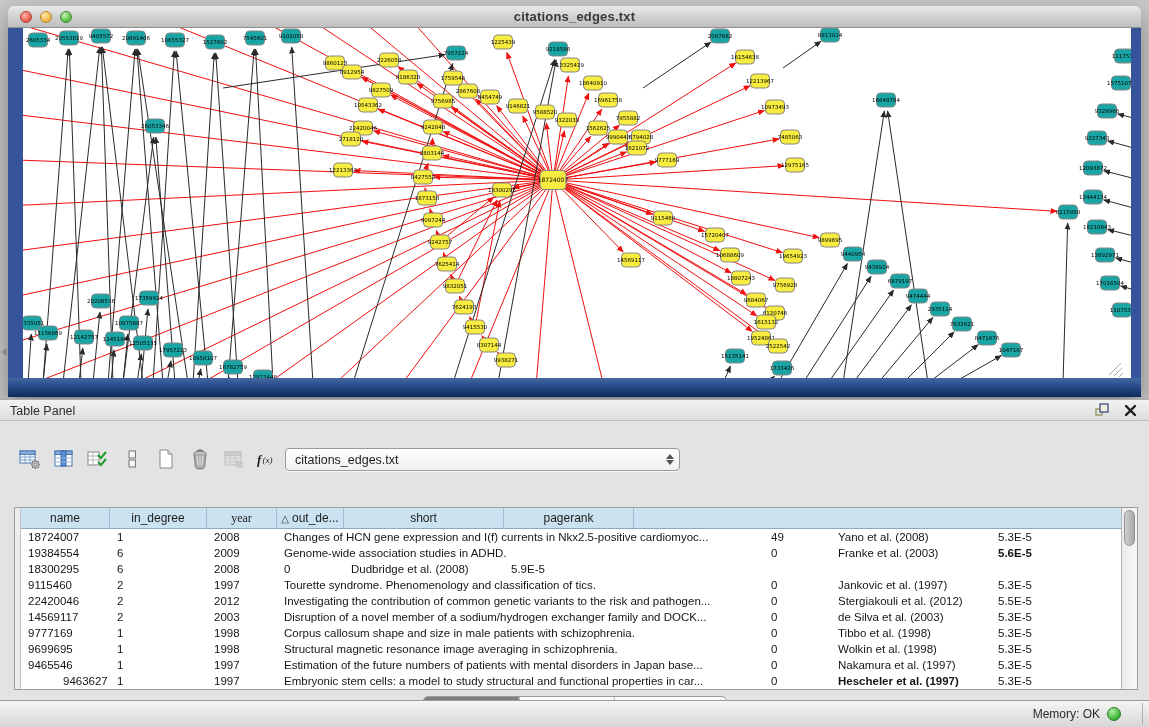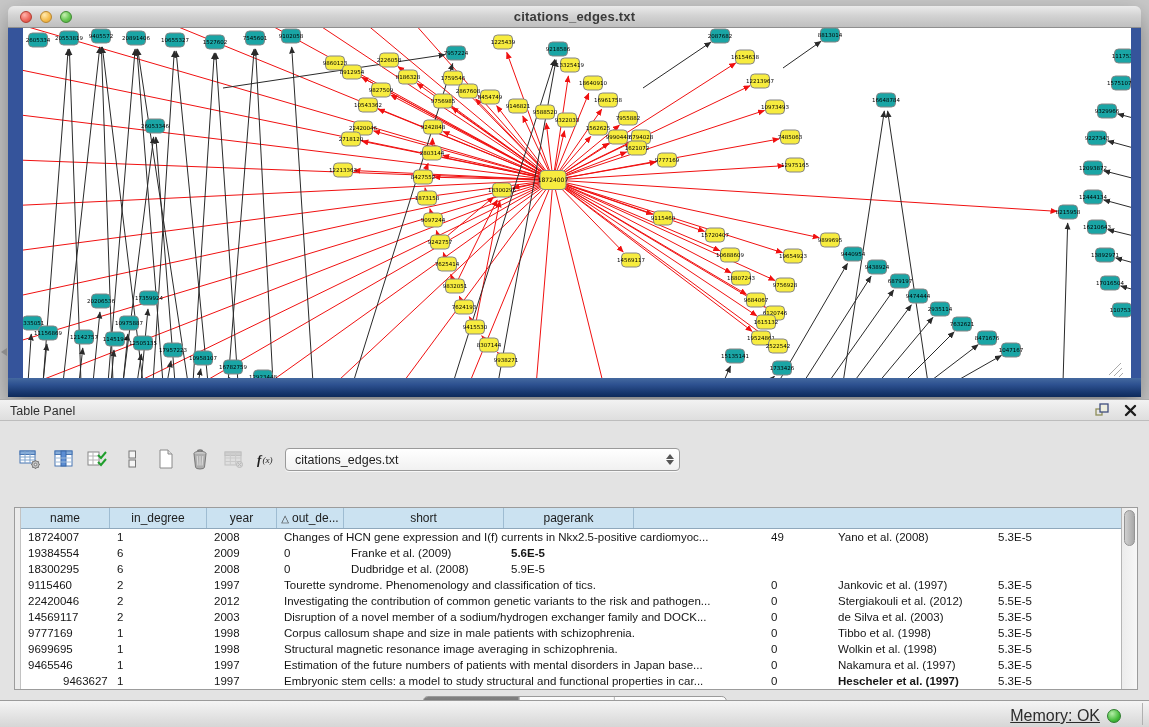--- a/index.html
+++ b/index.html
@@ -69,21 +69,21 @@
   .tab { padding:0 16px; height:20px; line-height:19px; font-size:12.5px; color:#2b2b2b;
     border-right:1px solid #b3b3b3; }
   .tab:last-child { border-right:none; }
   .tab.selected { background:linear-gradient(#808080,#676767); color:#f2f2f2;
     text-shadow:0 -1px 0 rgba(0,0,0,.3); }
 
   
   .statusbar { position:absolute; left:0; top:700px; width:1149px; height:27px;
     background:linear-gradient(#f5f5f5,#d6d6d6); border-top:1px solid #9b9b9b; }
   .memory { position:absolute; right:28px; top:6px; display:flex; align-items:center; gap:7px; }
-  .memory-label { font-size:16px; color:#2c2c2c;text-decoration:underline; }
+  .memory-label { font-size:12px; color:#2c2c2c; }
   .memory-led { width:14px; height:14px; border-radius:50%; border:1px solid #2e7d2e;
     background:radial-gradient(circle at 35% 30%, #b4eda8, #46bc3c 60%, #278a24); }
   .status-divider { position:absolute; right:6px; top:2px; bottom:2px; width:1px; background:#b0b0b0; }
 </style>
 </head>
 <body>
 
 <div id="app">
 
   <div class="network-window">
@@ -768,41 +768,42 @@
           <div class="up"></div>
             <div class="dn"></div>
         </div>
       </div>
       <div class="tablewrap">
         <div class="tgutter"></div>
         <div class="tmain">
           <div class="thead" id="thead">
               <div class="th" style="width: 89px;"><span>name</span></div>
               <div class="th" style="width: 97px;"><span>in_degree</span></div>
-              <div class="th" style="width: 70px;"><span>year</span></div>
+              <div class="th" style="width: 70px; font-family: Liberation Serif, serif;"><span>year</span></div>
               <div class="th" style="width: 67px;"><span class="sort">△</span><span>out_de...</span></div>
               <div class="th" style="width: 160px;"><span>short</span></div>
               <div class="th" style="width: 130px;"><span>pagerank</span></div>
             </div>
           <div id="tbody">
               <div class="trow">
                 <div class="td" style="width: 89px;">18724007</div>
                 <div class="td" style="width: 97px;">1</div>
                 <div class="td" style="width: 70px;">2008</div>
                 <div class="td" style="width: 487px;">Changes of HCN gene expression and I(f) currents in Nkx2.5-positive cardiomyoc...</div>
                 <div class="td" style="width: 67px;">49</div>
                 <div class="td" style="width: 160px;">Yano et al. (2008)</div>
                 <div class="td" style="width: 130px;">5.3E-5</div>
               </div>
               <div class="trow">
                 <div class="td" style="width: 89px;">19384554</div>
                 <div class="td" style="width: 97px;">6</div>
                 <div class="td" style="width: 70px;">2009</div>
+                <div class="td" style="width: 487px;">Genome-wide association studies in ADHD.</div>
                 <div class="td" style="width: 67px;">0</div>
-                <div class="td" style="width: 160px;">Franke et al. (2009)</div>
+                <div class="td" style="width: 160px;">Franke et al. (2003)</div>
                 <div class="td" style="width: 130px; font-weight: bold;">5.6E-5</div>
               </div>
               <div class="trow">
                 <div class="td" style="width: 89px;">18300295</div>
                 <div class="td" style="width: 97px;">6</div>
                 <div class="td" style="width: 70px;">2008</div>
                 <div class="td" style="width: 67px;">0</div>
                 <div class="td" style="width: 160px;">Dudbridge et al. (2008)</div>
                 <div class="td" style="width: 130px;">5.9E-5</div>
               </div>

